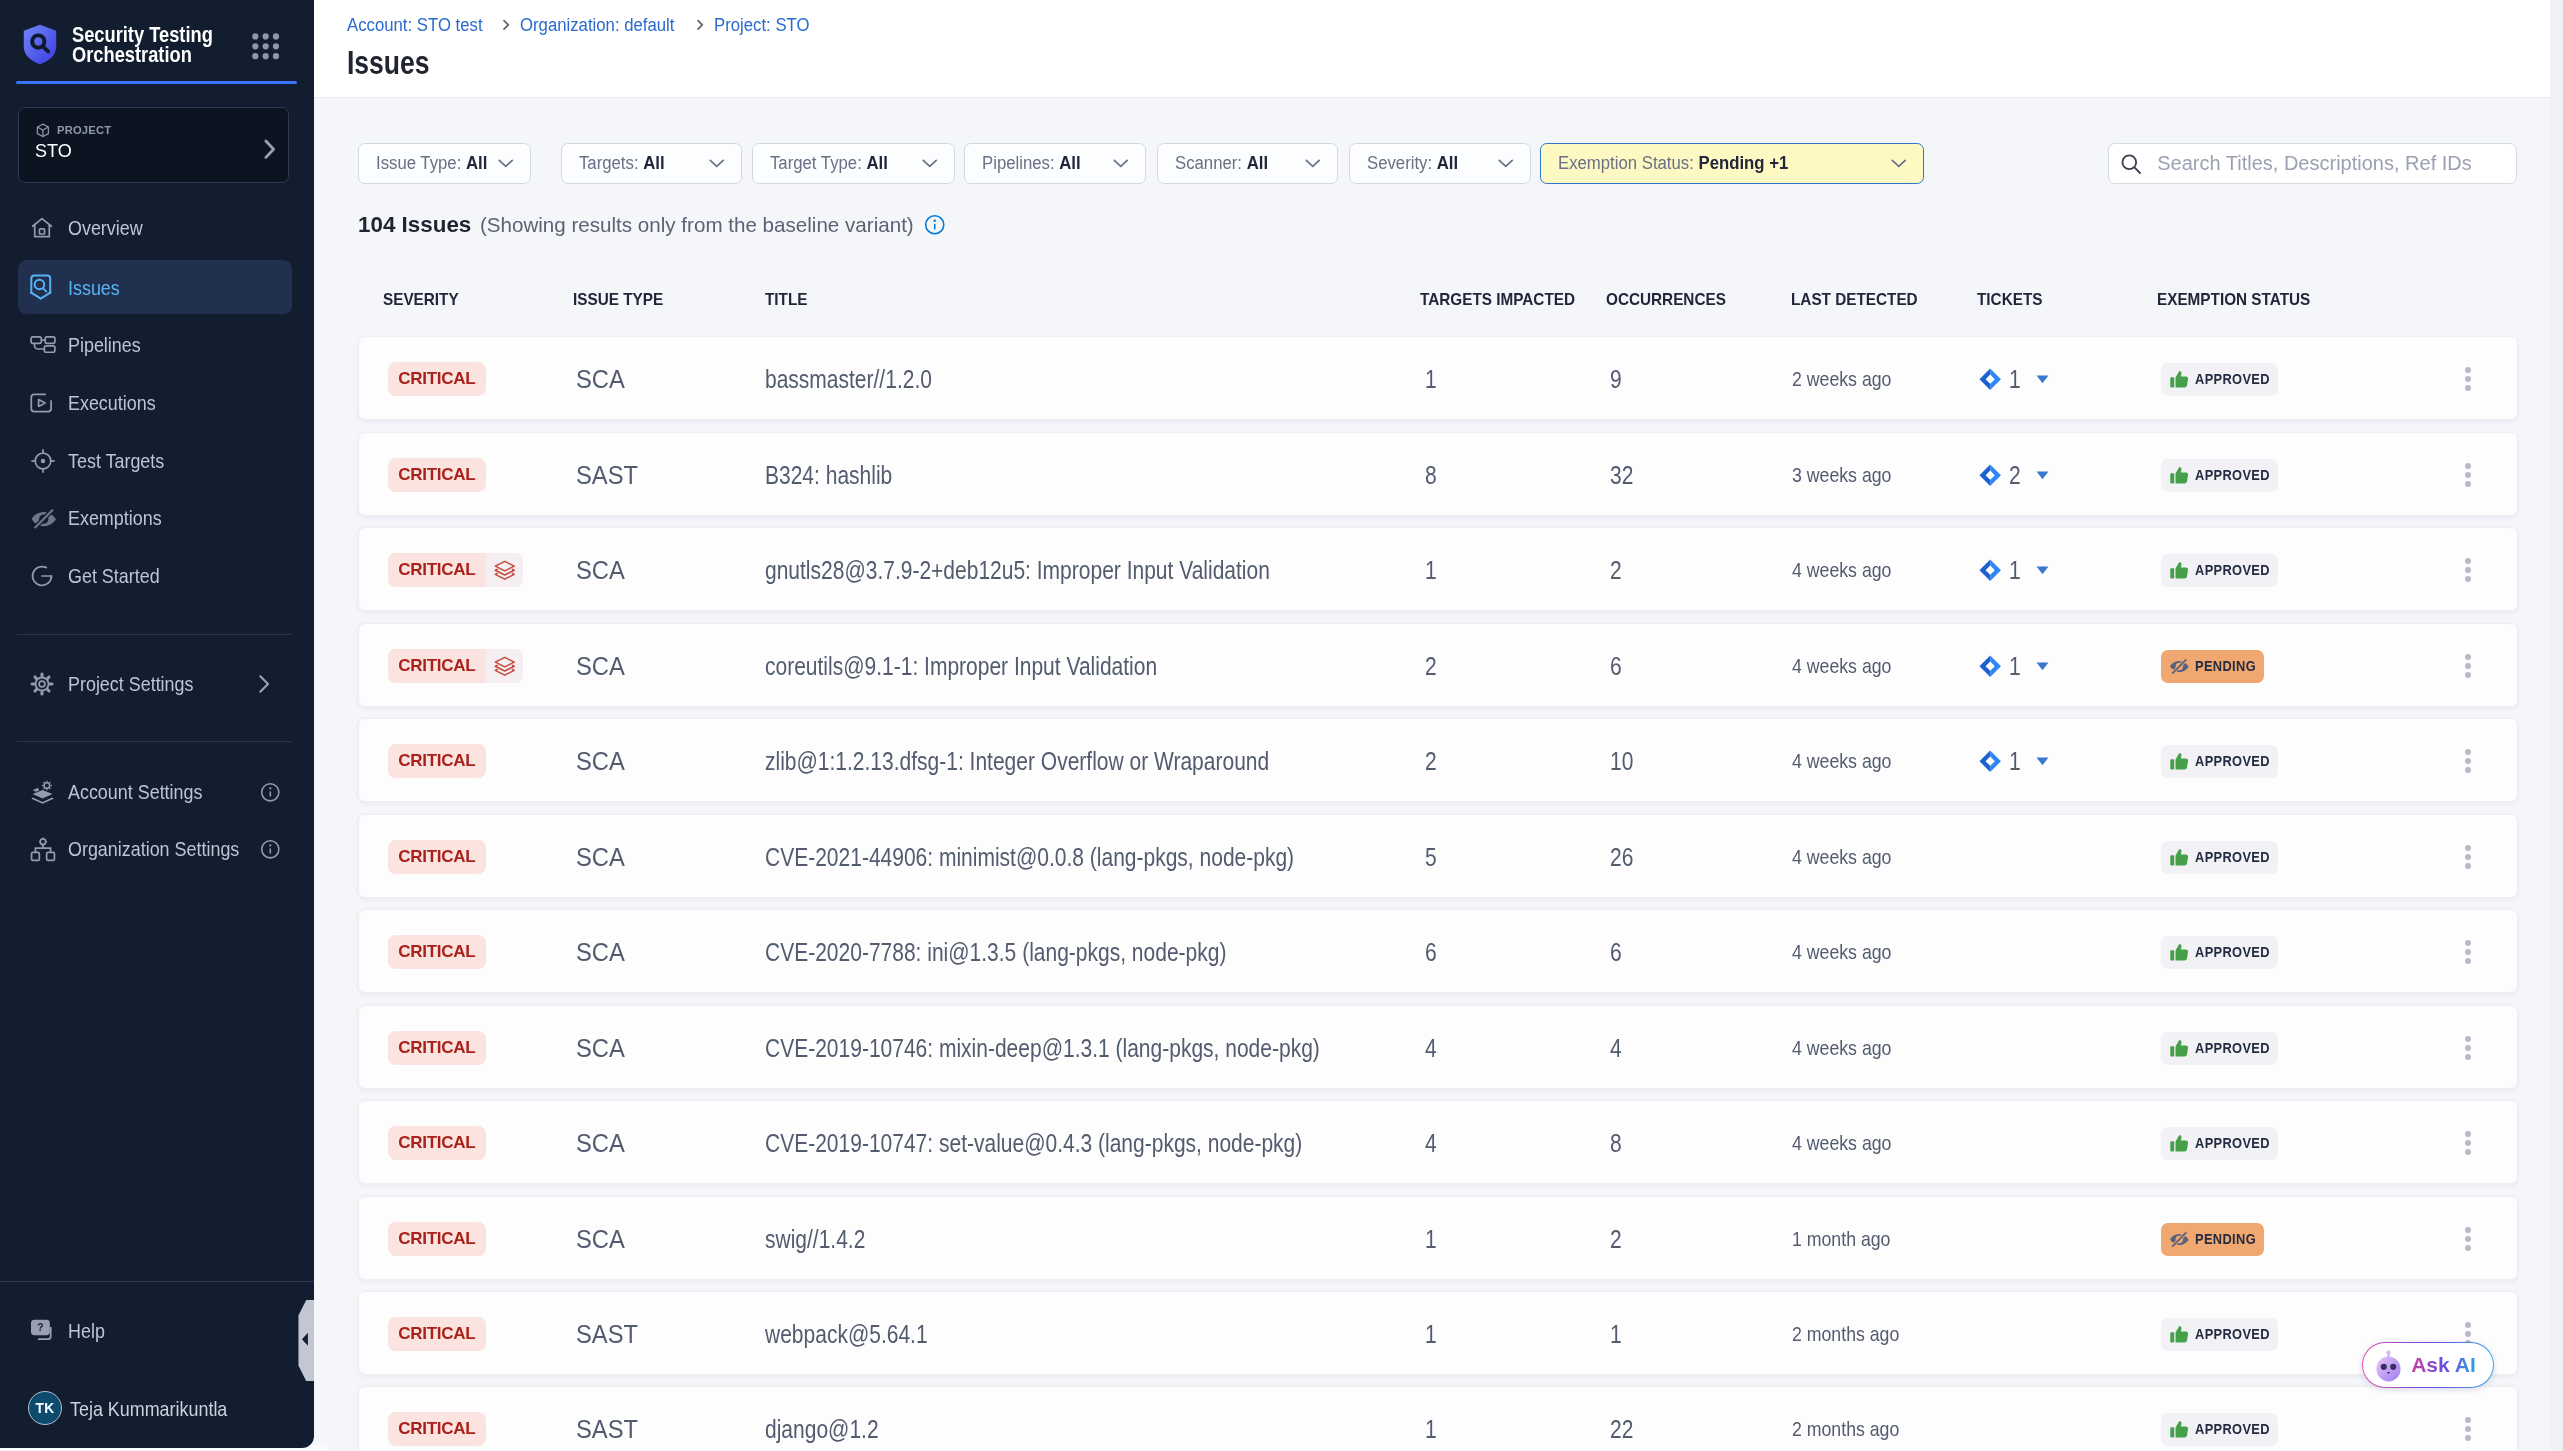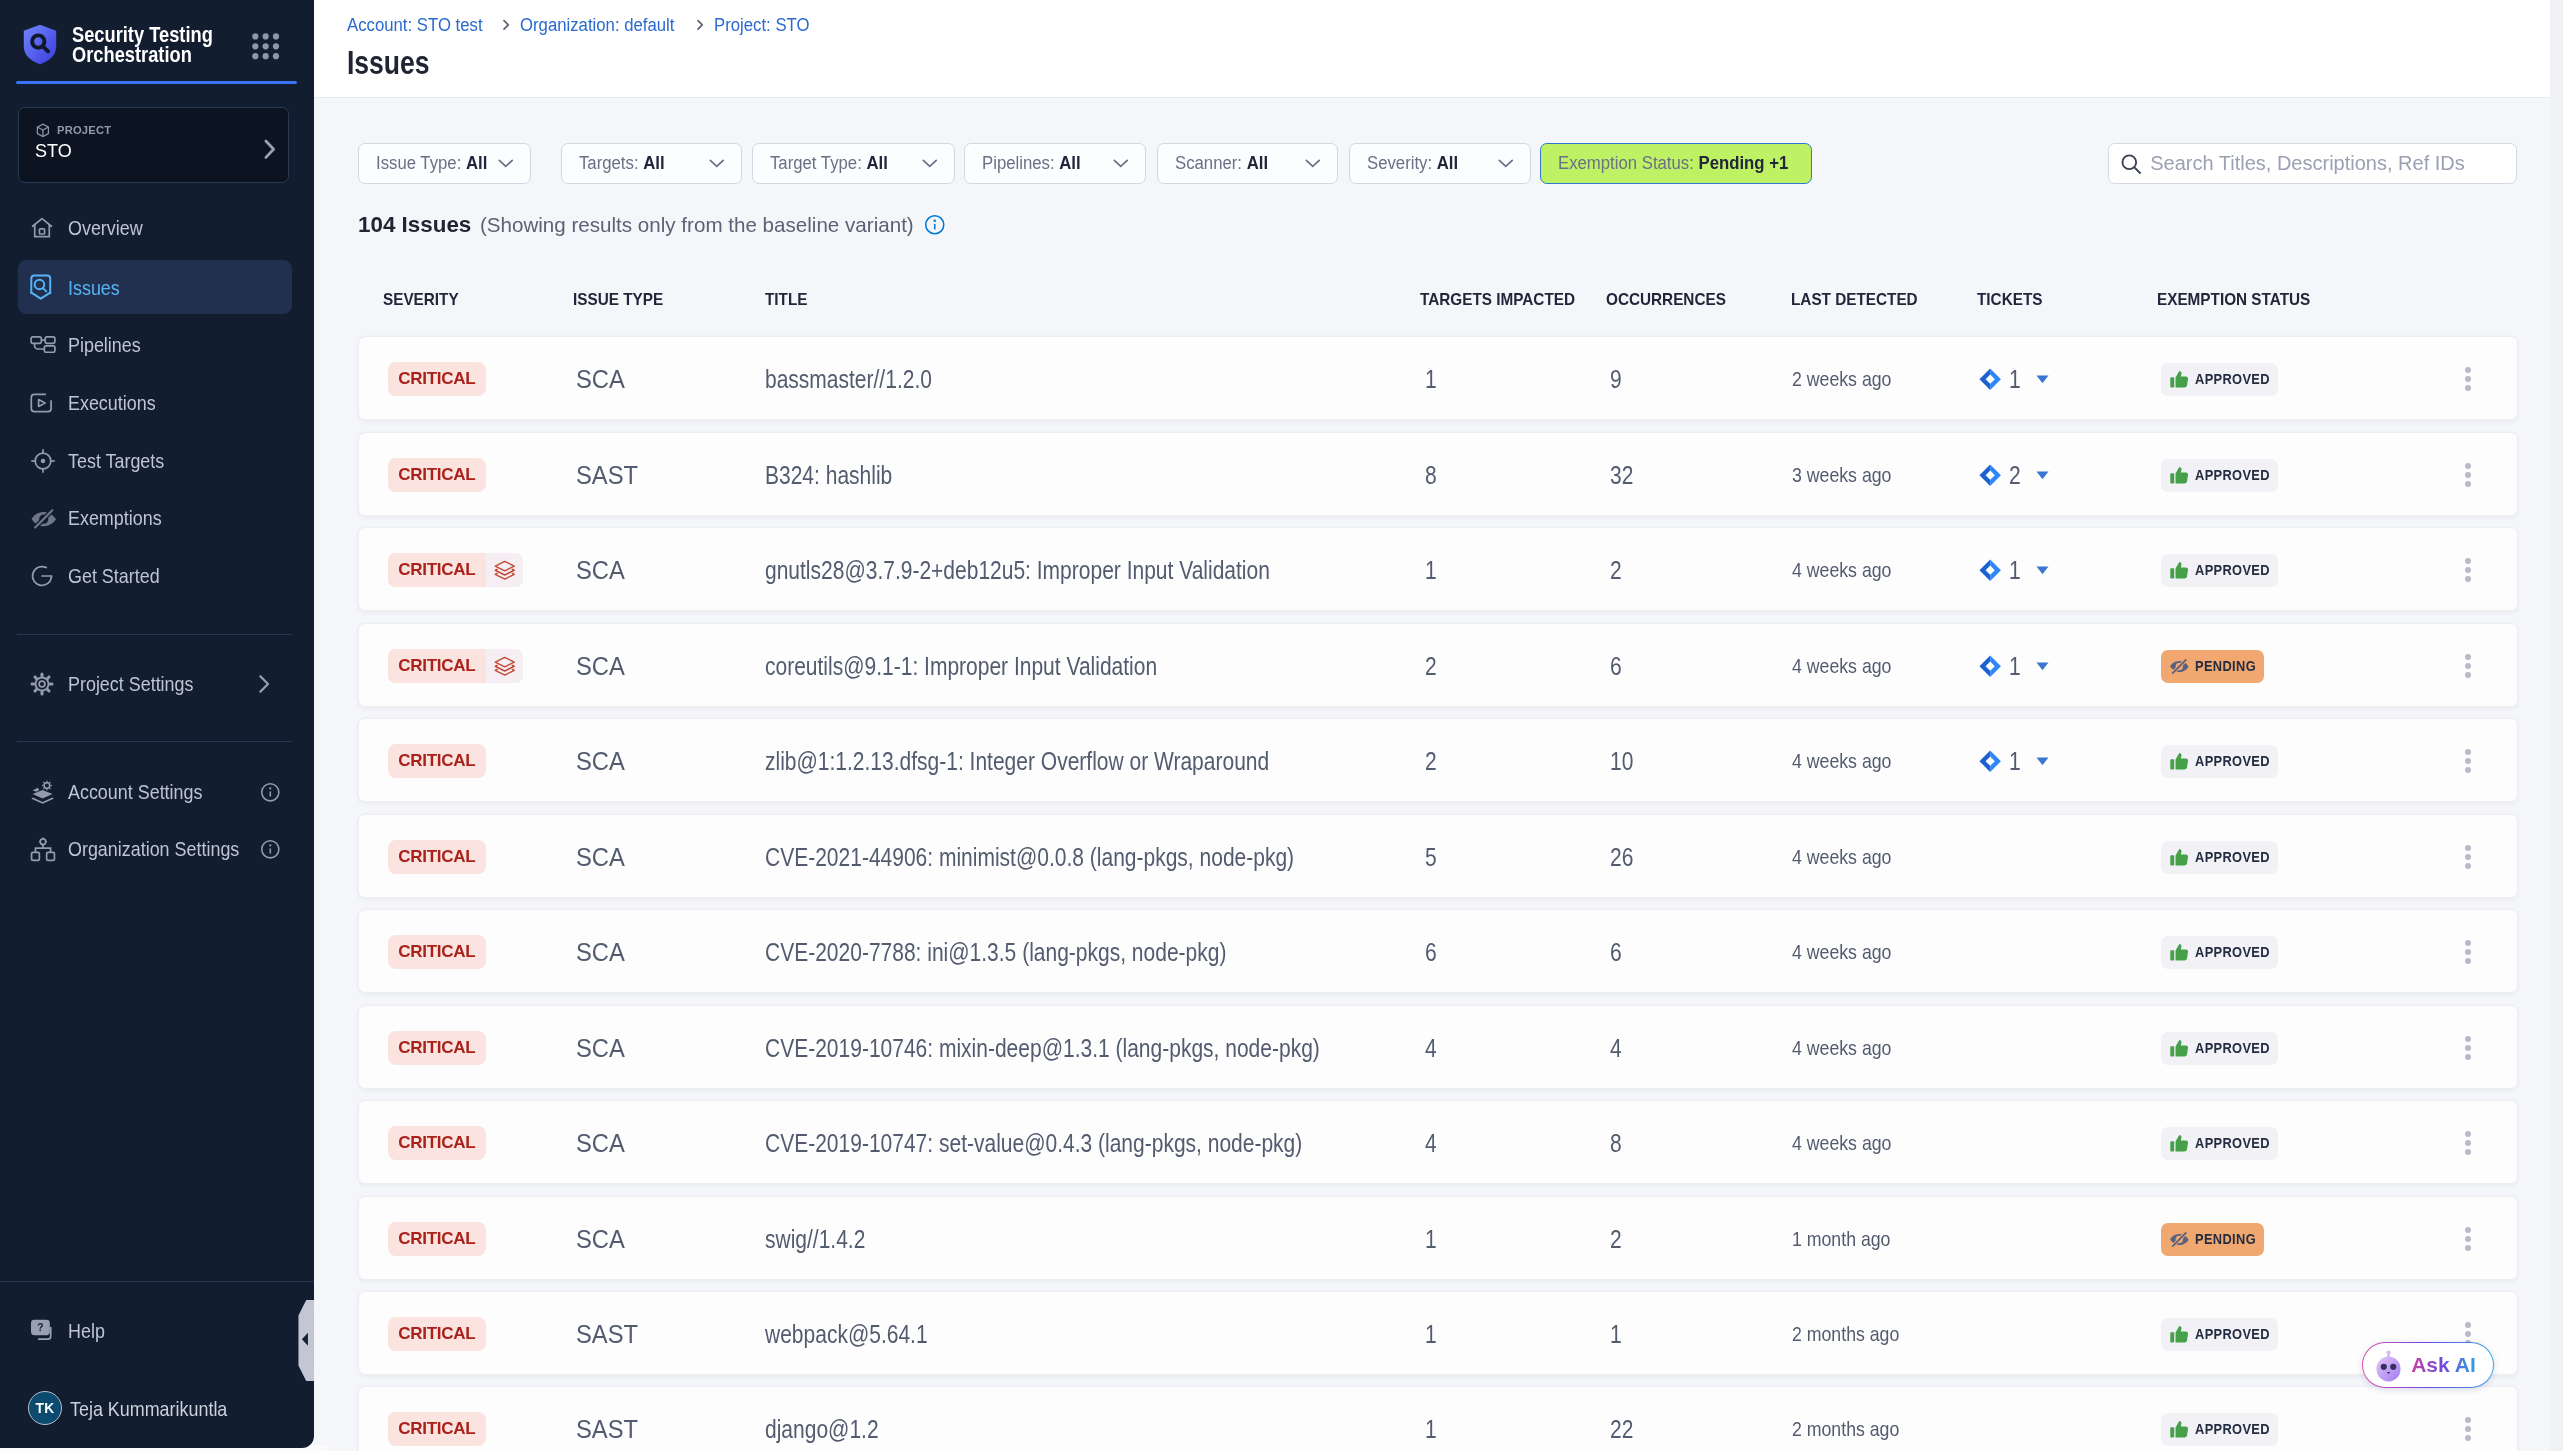--- a/index.html
+++ b/index.html
@@ -30,21 +30,21 @@
   
   #main-header { position:absolute; left:314px; top:0; width:2249px; height:98px; background:#ffffff; border-bottom:1.7px solid #e7e9f0; }
   #breadcrumb { position:absolute; left:347px; top:14.6px; font-size:18px; color:#2a6ace; display:flex; align-items:center; gap:8.6px;}
   #breadcrumb .bc { display:inline-block; transform:scaleX(.93); transform-origin:0 50%; white-space:nowrap;}
   #page-title { position:absolute; left:347px; top:43px; font-size:34px; font-weight:bold; color:#222531; transform:scaleX(.78); transform-origin:0 0;}
 
   .filter { position:absolute; top:143px; height:41px; background:#fcfdff; border:1.7px solid #d3d7e2; border-radius:6.9px; display:flex; align-items:center; padding:0 17px; font-size:18px; color:#6a7085; white-space:nowrap;}
   .filter .fl { display:inline-block; transform:scaleX(.93); transform-origin:0 50%; }
   .filter b { color:#23263a; font-weight:bold;}
   .filter .chev { margin-left:auto; }
-  #search-box { position:absolute; left:2108px; top:143px; width:409px; height:41px; background:#ffffff; border:1.7px solid #d5d9e4; border-radius:6.9px; display:flex; align-items:center; padding:0 10.3px; }
+  #search-box { position:absolute; left:2108px; top:143px; width:409px; height:41px; background:#ffffff; border:1.7px solid #d5d9e4; border-radius:6.9px; display:flex; align-items:center; padding:0 10.3px;gap:7px; }
   #search-box .ph { font-size:20px; color:#9ba1b2; margin-left:6.9px; white-space:nowrap; }
 
   #count-line { position:absolute; left:358px; top:210px; height:29px; display:flex; align-items:center; }
   #count-line b { font-size:22.4px; color:#222531; }
   #count-line span { font-size:20.6px; color:#5b6274; margin-left:8.6px;}
 
   .th { position:absolute; top:290px; font-size:17px; font-weight:bold; color:#23263a; letter-spacing:0; transform:scaleX(.9); transform-origin:0 0; white-space:nowrap;}
 
   .card { position:absolute; left:358px; width:2160px; height:84px; background:#fdfdfe; border:0.9px solid #ededf2; border-radius:6.9px; box-shadow:0 1.7px 4.3px rgba(30,40,70,0.05); }
   .cell { position:absolute; top:0; height:84px; display:flex; align-items:center; font-size:25px; color:#535b6f; }
@@ -314,21 +314,21 @@
     <svg class="chev" width="15.5" height="8.6" viewBox="0 0 18 10" fill="none" stroke="#6a7085" stroke-width="2" stroke-linecap="round">
       <path d="M1.5 1.5 L9 8.5 L16.5 1.5"></path>
     </svg>
   </div>
 <div class="filter" style="left:1349px;width:182px;text-align:center;">
     <span class="fl">Severity:&nbsp;<b>All</b></span>
     <svg class="chev" width="15.5" height="8.6" viewBox="0 0 18 10" fill="none" stroke="#6a7085" stroke-width="2" stroke-linecap="round">
       <path d="M1.5 1.5 L9 8.5 L16.5 1.5"></path>
     </svg>
   </div>
-<div class="filter" style="left:1540px;width:272px;background:#bef264;border-color:#2c78cd;">
+<div class="filter" style="left:1540px;width:384px;background:#fef9c3;border-color:#2c78cd;">
     <span class="fl">Exemption Status:&nbsp;<b>Pending +1</b></span>
     <svg class="chev" width="15.5" height="8.6" viewBox="0 0 18 10" fill="none" stroke="#6a7085" stroke-width="2" stroke-linecap="round">
       <path d="M1.5 1.5 L9 8.5 L16.5 1.5"></path>
     </svg>
   </div>
 
 <div id="search-box">
   <svg width="24" height="24" viewBox="0 0 28 28" fill="none" stroke="#394150" stroke-width="2.2">
     <circle cx="12" cy="12" r="8"></circle>
     <line x1="18" y1="18" x2="24.5" y2="24.5" stroke-linecap="round"></line>

